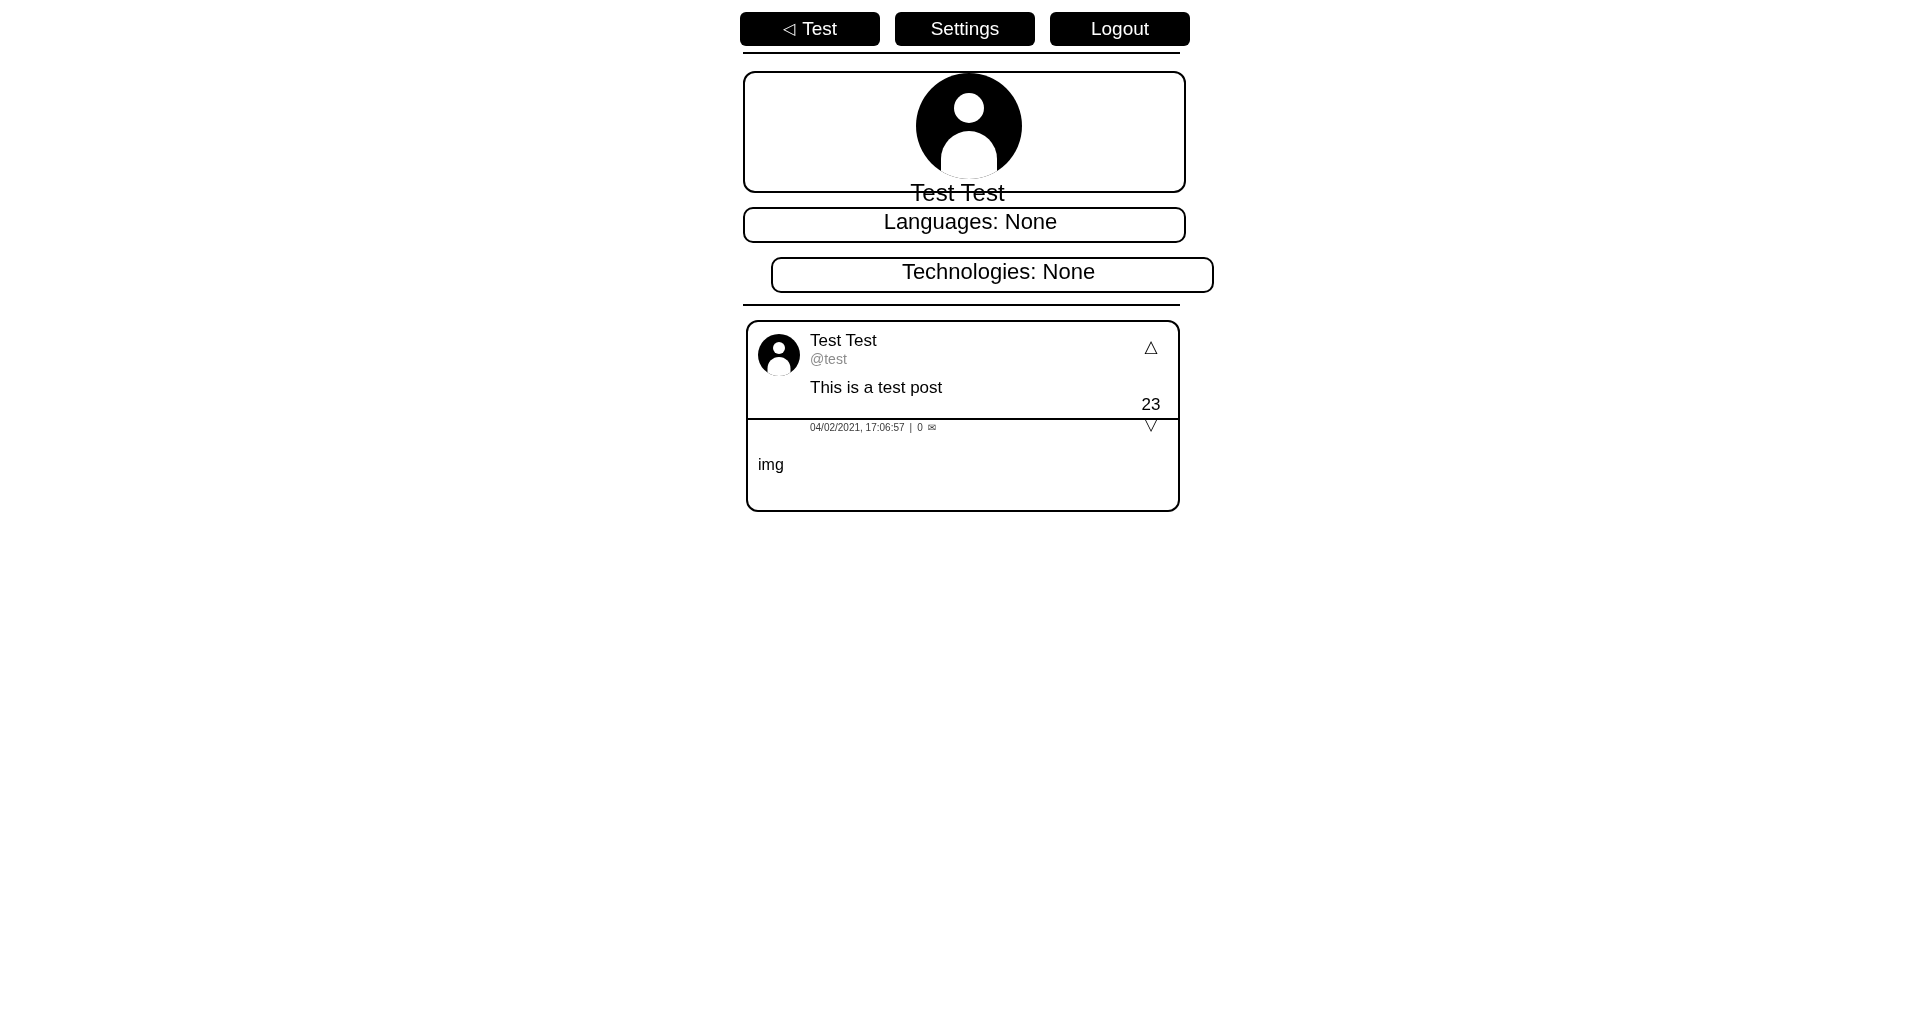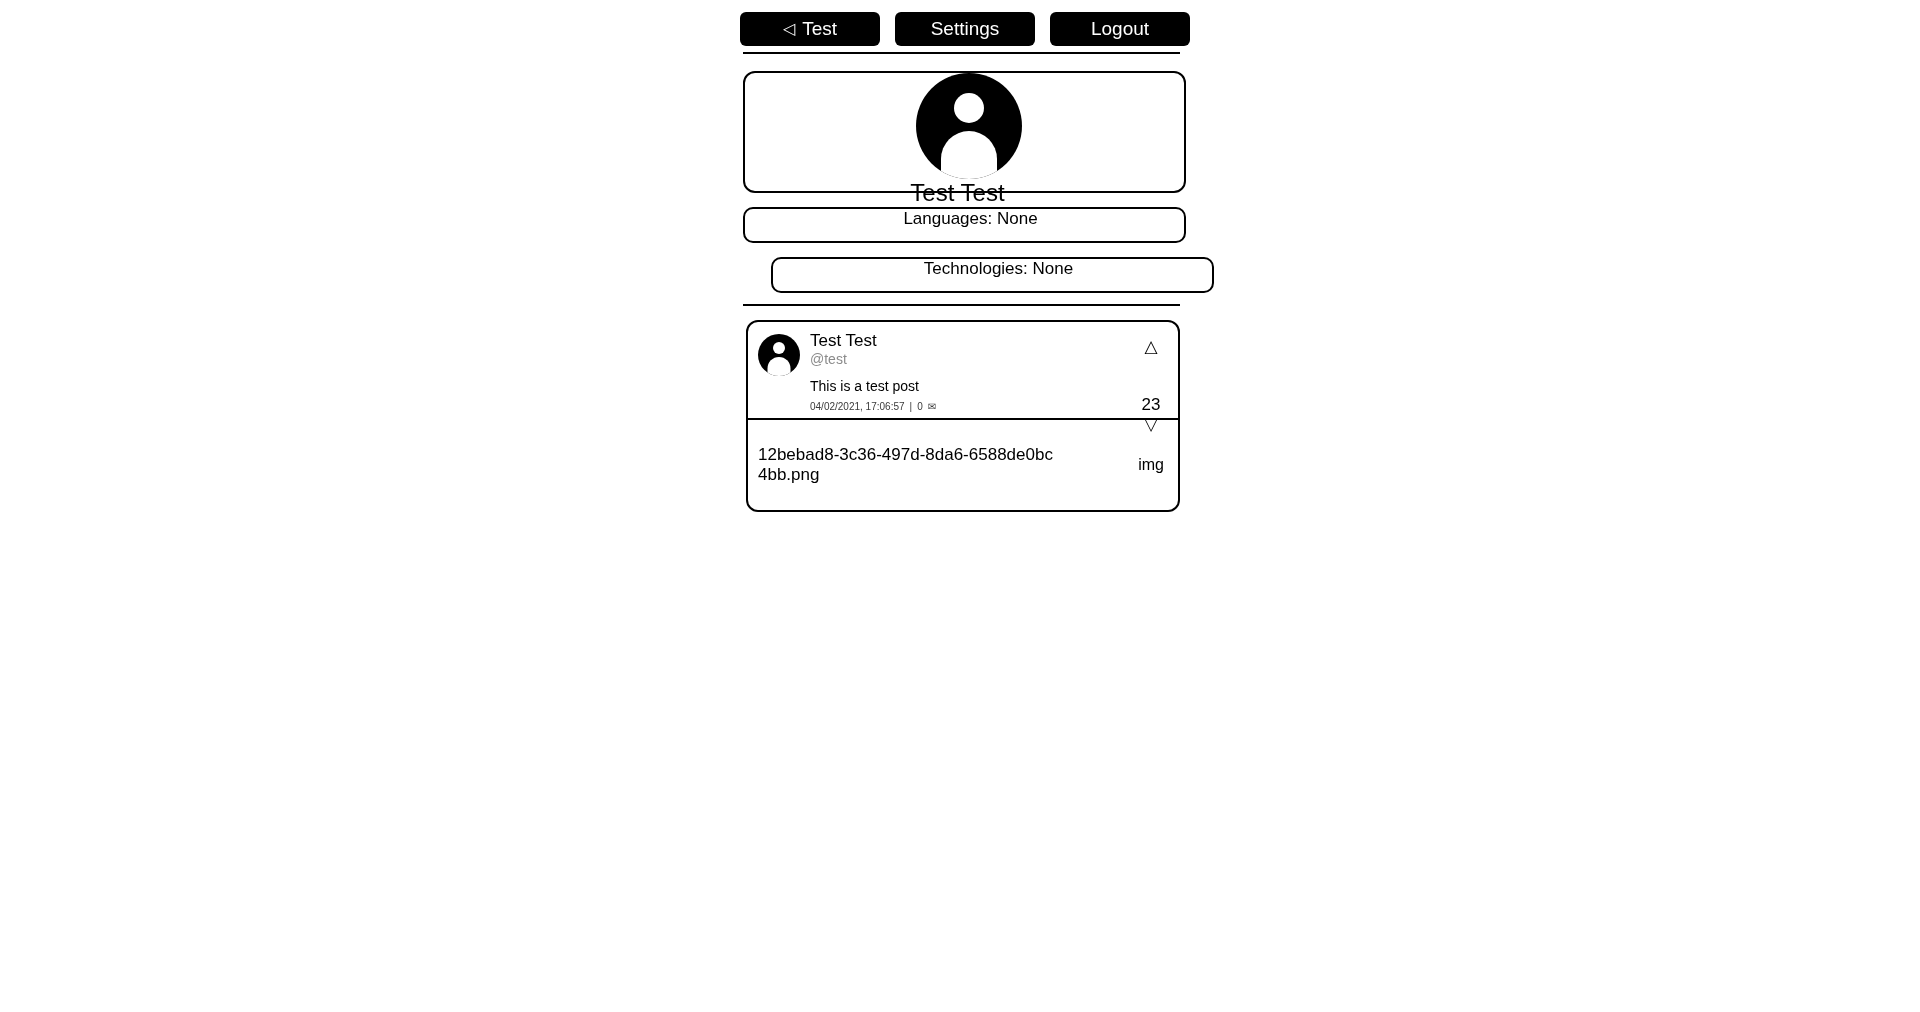--- a/index.html
+++ b/index.html
@@ -130,21 +130,21 @@
   }
 
   
   .info-row {
     left: 743px;
     width: 443px;
     height: 36px;
     display: flex;
     align-items: center;
     padding-left: 12px;
-    font-size: 17px;
+    font-size: 22px;
     border-radius: 10px;
   }
   .info-languages { top: 207px; }
   .info-technologies { top: 257px; margin-left: 28px; }
 
   
   .post-card {
     left: 746px;
     top: 320px;
     width: 434px;
@@ -203,27 +203,27 @@
   .post-author {
     font-size: 17px;
     line-height: 1.05;
   }
   .post-handle {
     font-size: 14px;
     color: #8b8b8b;
     line-height: 1.35;
   }
   .post-text {
-    font-size: 14px;
+    font-size: 17px;
     margin-top: 9px;
   }
   .post-meta {
     font-size: 10px;
     color: #3a3a3a;
-    margin-top: 7px;
+    margin-top: 24px;
     display: flex;
     align-items: center;
     gap: 5px;
   }
   .meta-divider {
     color: #3a3a3a;
   }
   .comment-icon {
     font-size: 10px;
     display: inline-block;
@@ -321,18 +321,17 @@
           <span class="comment-icon">✉</span>
         </div>
       </div>
       <div class="vote-col">
         <span class="vote-arrow">△</span>
         <span class="vote-count">23</span>
         <span class="vote-arrow">▽</span>
       </div>
     </div>
     <div class="post-attachment">
-      <span class="attach-name">12bebad8-3c36-497d-8da6-6588de0bc4bb.png</span>
       <span class="attach-type">img</span>
     </div>
   </div>
 
 </div>
 
 </body></html>

